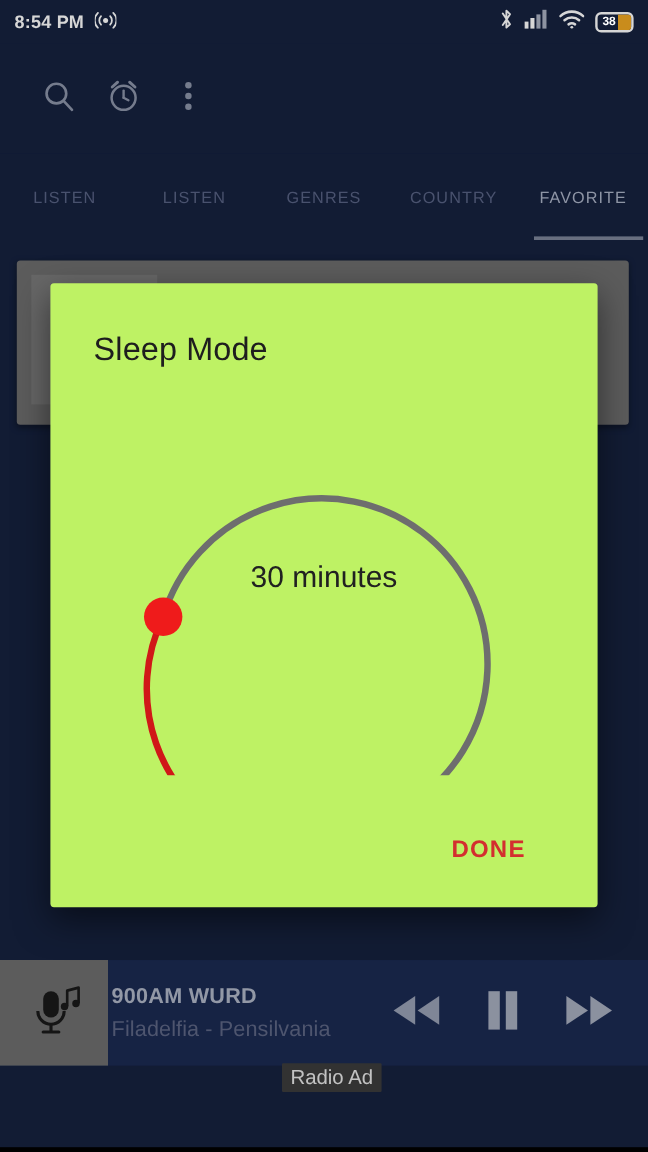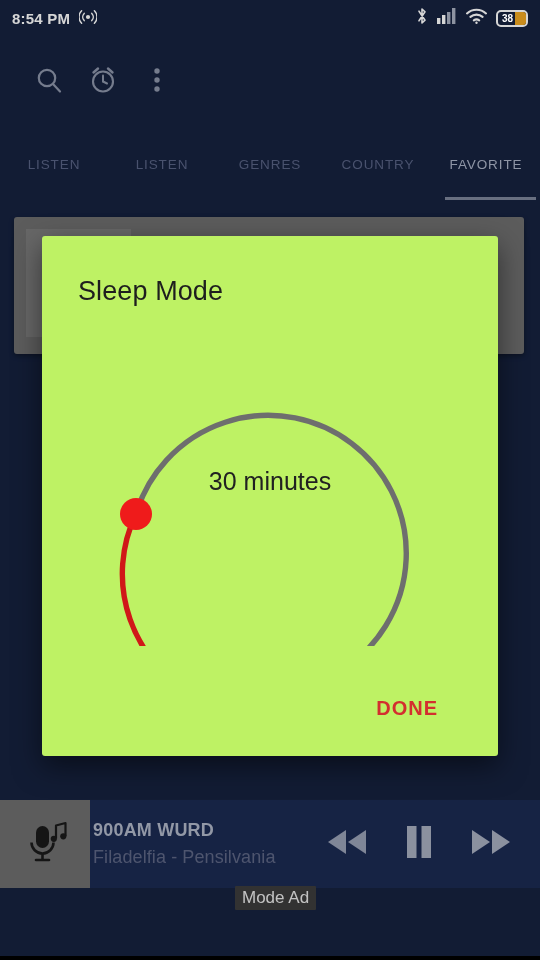--- a/index.html
+++ b/index.html
@@ -310,21 +310,21 @@
         <span>
           <svg width="44" height="30" viewBox="0 0 44 30">
             <polygon points="3,3 3,27 21,15" fill="#a6adbe"></polygon>
             <polygon points="23,3 23,27 41,15" fill="#a6adbe"></polygon>
           </svg>
         </span>
       </div>
     </div>
   </div>
 
-  <div id="ad-badge">Mode Ad</div>
+  <div id="ad-badge">Radio Ad</div>
 
   <div id="scrim"></div>
 
   <div id="dialog">
     <div id="dialog-title">Sleep Mode</div>
 
     <div id="dial-wrap">
       <svg width="456" height="330" viewBox="0 0 456 330">
 
         <path d="M 94 226

